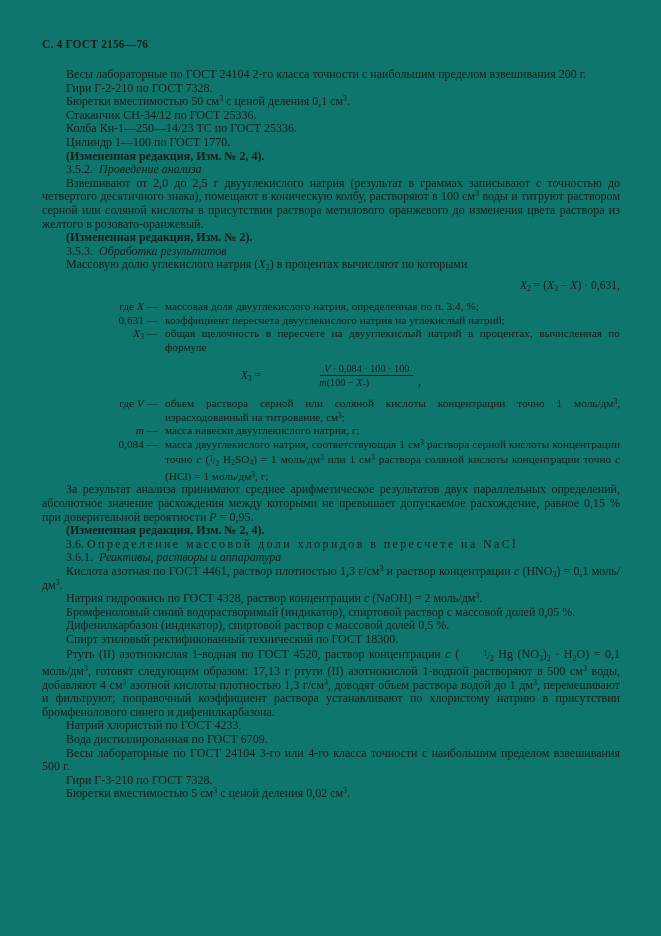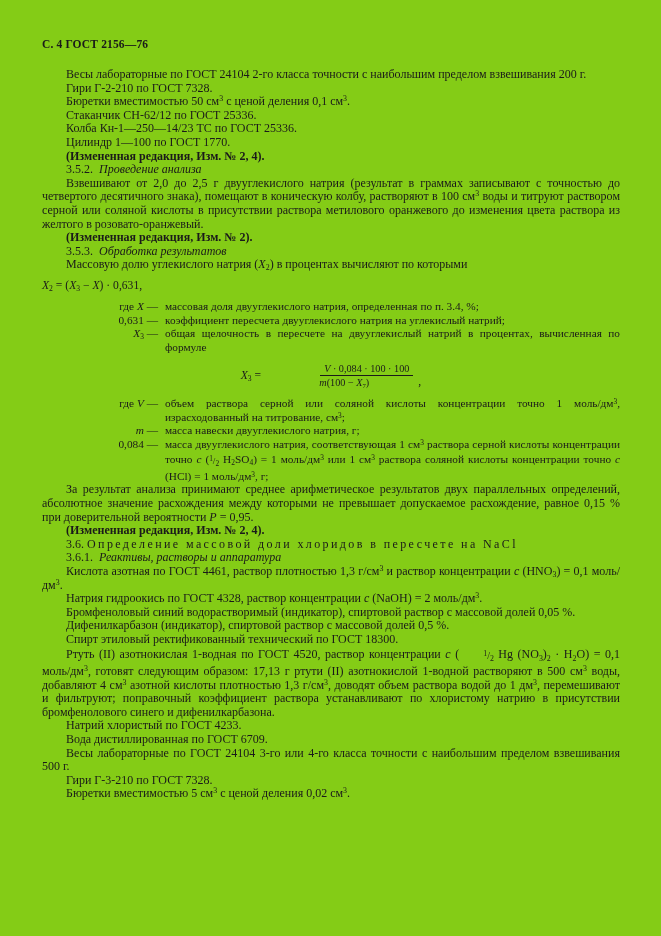--- a/index.html
+++ b/index.html
@@ -4,21 +4,21 @@
 <style>
   html, body {
     margin: 0;
     padding: 0;
     background: #ffffff;
   }
   .page {
     position: relative;
     width: 661px;
     height: 936px;
-    background: #84cc16;
+    background: #0f766e;
     font-family: "Liberation Serif", "DejaVu Serif", serif;
     color: #1a1a1a;
     overflow: hidden;
     box-sizing: border-box;
   }
   .content {
     position: absolute;
     left: 42px;
     top: 38px;
     width: 578px;
@@ -43,21 +43,21 @@
   .ital { font-style: italic; }
   sub { font-size: 0.66em; vertical-align: -0.28em; line-height: 0; }
   sup { font-size: 0.66em; vertical-align: 0.46em; line-height: 0; }
 
   .spaced {
     letter-spacing: 2.4px;
   }
 
   
   .formula-line {
-    text-align: left;
+    text-align: right;
     font-size: 11.6px;
     margin: 7px 0 8px 0;
     font-style: normal;
   }
   .vi { font-style: italic; }
 
   
   .deflist {
     width: 100%;
     border-collapse: collapse;
@@ -123,21 +123,21 @@
   <div class="content">
 
     <div class="page-header">С. 4 ГОСТ 2156—76</div>
 
     <p class="ind">Весы лабораторные по ГОСТ 24104 2-го класса точности с наибольшим пределом взвешивания 200 г.</p>
 
     <p class="ind">Гири Г-2-210 по ГОСТ 7328.</p>
 
     <p class="ind"><span>Бюретки вместимостью 50 см</span><sup>3</sup><span> с ценой деления 0,1 см</span><sup>3</sup><span>.</span></p>
 
-    <p class="ind">Стаканчик СН-62/12 по ГОСТ 25336.</p>
+    <p class="ind">Стаканчик СН-34/12 по ГОСТ 25336.</p>
 
     <p class="ind">Колба Кн-1—250—14/23 ТС по ГОСТ 25336.</p>
 
     <p class="ind">Цилиндр 1—100 по ГОСТ 1770.</p>
 
     <p class="ind bold">(Измененная редакция, Изм. № 2, 4).</p>
 
     <p class="ind"><span>3.5.2.</span>&nbsp; <span class="ital">Проведение анализа</span></p>
 
     <p class="ind"><span>Взвешивают от 2,0 до 2,5 г двууглекислого натрия (результат в граммах записывают с точностью до четвертого десятичного знака), помещают в коническую колбу, растворяют в 100 см</span><sup>3</sup><span> воды и титруют раствором серной или соляной кислоты в присутствии раствора метилового оранжевого до изменения цвета раствора из желтого в розовато-оранжевый.</span></p>

